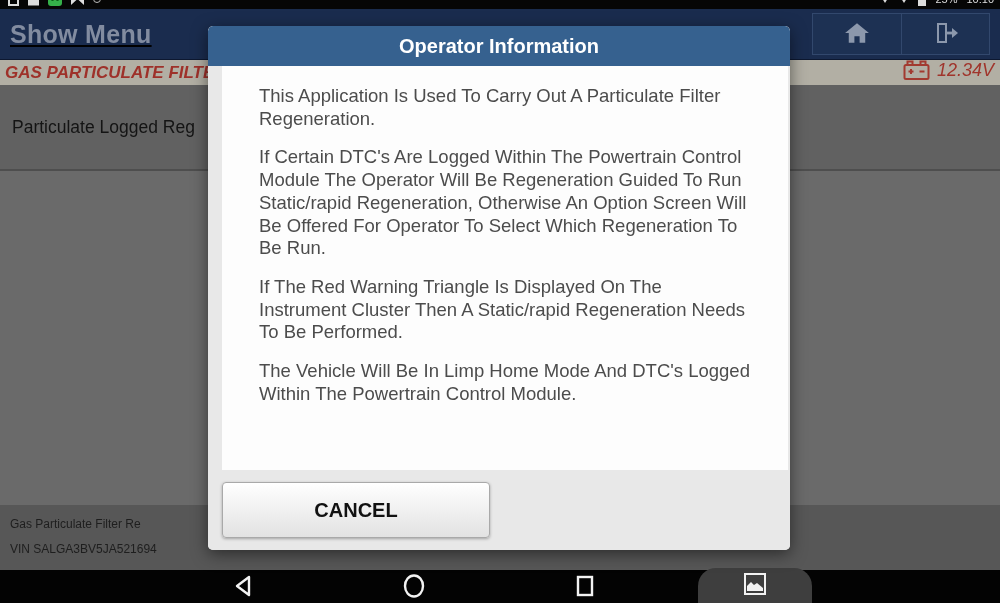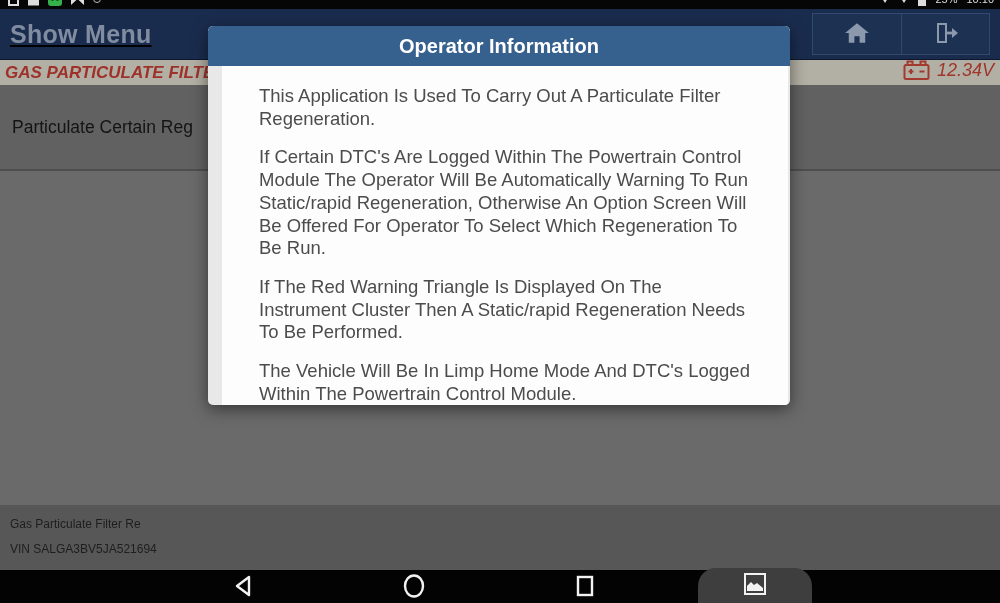--- a/index.html
+++ b/index.html
@@ -82,21 +82,21 @@
   .nav-home { left:397px; }
   .nav-recents { left:568px; }
   .nav-pill {
     position:absolute; top:568px; left:698px; width:114px; height:35px;
     background:#3e3e3e; border-radius:18px 18px 0 0; border:none; cursor:pointer;
     display:flex; align-items:center; justify-content:center;
   }
 
   
   .dialog {
-    position:absolute; left:208px; top:26px; width:582px; height:379px;
+    position:absolute; left:208px; top:26px; width:582px; height:524px;
     background:#e8e8e8; border-radius:5px; box-shadow:0 4px 16px rgba(0,0,0,.5);
     overflow:hidden;
   }
   .dialog-header {
     height:40px; background:#36618f; border-radius:5px 5px 0 0;
     display:flex; align-items:center; justify-content:center;
   }
   .dialog-title { color:#ffffff; font-size:20px; font-weight:bold; }
   .dialog-body {
     position:absolute; top:40px; left:14px; right:2px; height:404px;
@@ -175,21 +175,21 @@
           <rect x="1.5" y="5" width="24" height="14" rx="1.5" fill="none" stroke="#a23a30" stroke-width="2"></rect>
           <path d="M5.5 11.5 h5 M8 9 v5 M16.5 11.5 h5" stroke="#a23a30" stroke-width="2" fill="none"></path>
         </svg>
       </span>
       <span class="voltage-text">12.34V</span>
     </div>
   </div>
 
   <div class="main-area">
     <div class="heading-row">
-      <span class="page-heading">Particulate Certain Reg</span>
+      <span class="page-heading">Particulate Logged Reg</span>
     </div>
   </div>
 
   <div class="info-bar">
     <div class="info-line">Gas Particulate Filter Re</div>
     <div class="info-line">VIN SALGA3BV5JA521694</div>
   </div>
 
   <div class="nav-bar">
     <button class="nav-btn nav-back">
@@ -222,21 +222,21 @@
       </svg>
     </span>
   </button>
 
   <div class="dialog">
     <div class="dialog-header">
       <span class="dialog-title">Operator Information</span>
     </div>
     <div class="dialog-body">
       <p>This Application Is Used To Carry Out A Particulate Filter Regeneration.</p>
-      <p>If Certain DTC's Are Logged Within The Powertrain Control Module The Operator Will Be Automatically Warning To Run Static/rapid Regeneration, Otherwise An Option Screen Will Be Offered For Operator To Select Which Regeneration To Be Run.</p>
+      <p>If Certain DTC's Are Logged Within The Powertrain Control Module The Operator Will Be Regeneration Guided To Run Static/rapid Regeneration, Otherwise An Option Screen Will Be Offered For Operator To Select Which Regeneration To Be Run.</p>
       <p>If The Red Warning Triangle Is Displayed On The Instrument Cluster Then A Static/rapid Regeneration Needs To Be Performed.</p>
       <p>The Vehicle Will Be In Limp Home Mode And DTC's Logged Within The Powertrain Control Module.</p>
     </div>
     <div class="dialog-footer">
       <button class="dlg-btn btn-cancel">CANCEL</button>
     </div>
   </div>
 
 </div>
 

